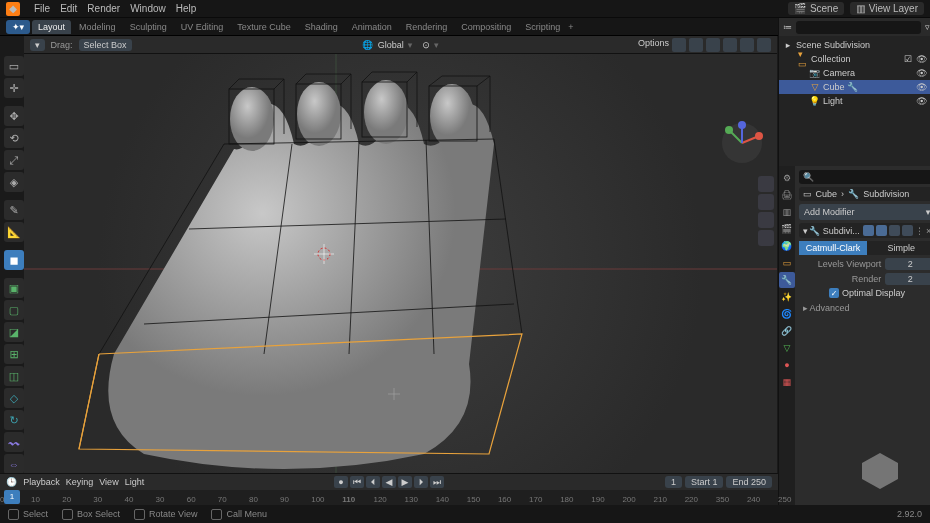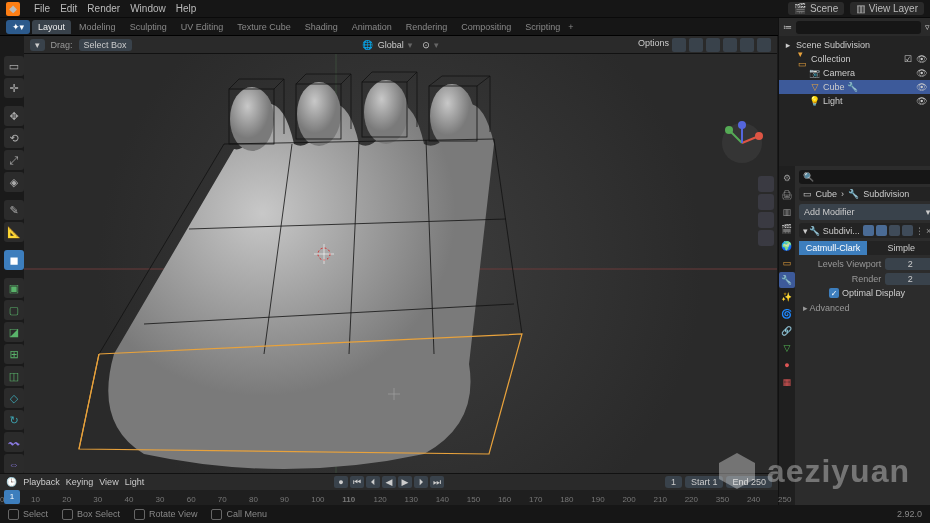--- a/index.html
+++ b/index.html
@@ -464,15 +464,14 @@
       <span>Call Menu</span>
     </div>
   <span class="ver">2.92.0</span>
 </div>
 
 <div class="watermark">
   <svg width="44" height="44" viewBox="0 0 44 44">
       <polygon points="22,4 40,14 40,30 22,40 4,30 4,14" fill="rgba(255,255,255,0.35)"></polygon>
     </svg>
   <div>
-    <div>aeziyuan</div>
   </div>
 </div>
 
 </body></html>

